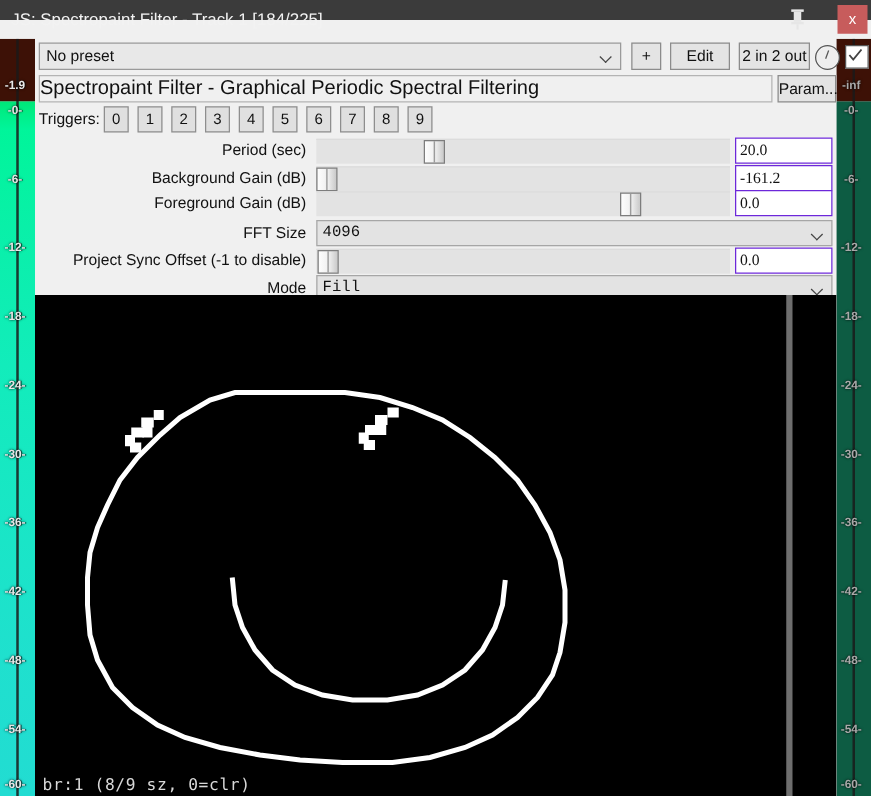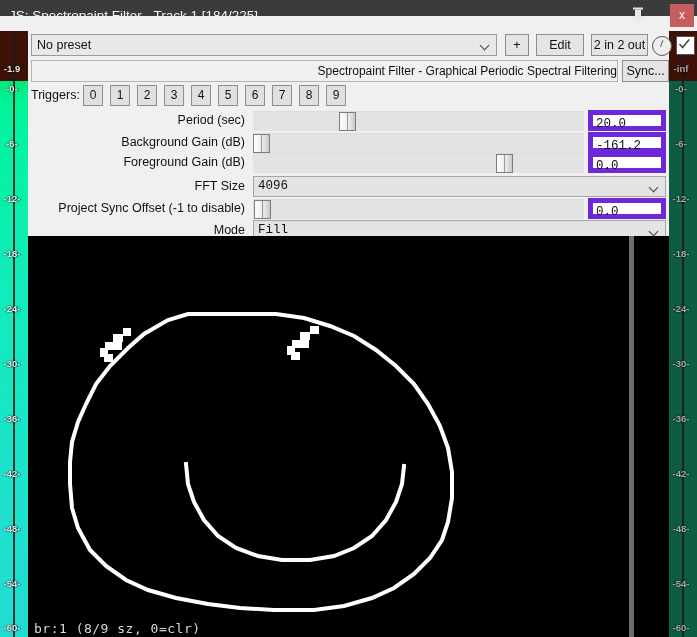--- a/index.html
+++ b/index.html
@@ -207,24 +207,24 @@
     left: 3px; top: 29px;
     width: 635px; height: 22px;
   }
   .desc-box {
     position: absolute;
     left: 0; top: 0;
     width: 587px; height: 22px;
     background: #f0f0f0;
     border: 1px solid #b4b4b4;
     box-sizing: border-box;
-    font-size: 12px;
+    font-size: 16px;
     color: #111;
     line-height: 20px;
-    text-align: right;
+    text-align: left;
     white-space: nowrap;
   }
   .btn-edit {
     left: 591px; width: 47px;
   }
 
   
   .trig-row {
     position: absolute;
     left: 3px; top: 54px;
@@ -293,27 +293,27 @@
     position: absolute;
     left: 7px; top: 0;
     width: 1px; height: 17px;
     background: #9b9b9b;
   }
   .numbox {
     position: absolute;
     left: 560px; top: 0;
     width: 78px; height: 21px;
     background: #ffffff;
-    border: 5px solid #6d28d9;
+    border: 1px solid #6d28d9;
     box-sizing: border-box;
     font-size: 12.5px;
     color: #111;
     line-height: 19px;
     padding-left: 3px;
-    font-family: Liberation Mono, monospace;
+    font-family: Liberation Serif, serif;
     cursor: text;
   }
   .combo-wide {
     position: absolute;
     left: 225px; top: 0;
     width: 413px; height: 21px;
     background: #e3e3e3;
     border: 1px solid #a6a6a6;
     box-sizing: border-box;
     cursor: pointer;
@@ -423,21 +423,21 @@
       <div class="knob"></div>
       <div class="chk">
         <svg width="13" height="13" viewBox="0 0 13 13">
           <path d="M1.5 6 L4.6 9.6 L11.2 1.6" stroke="#444" stroke-width="1.5" fill="none"></path>
         </svg>
       </div>
     </div>
 
     <div class="desc-row">
       <div class="desc-box">Spectropaint Filter - Graphical Periodic Spectral Filtering</div>
-      <div class="btn btn-edit">Sync...</div>
+      <div class="btn btn-edit">Param...</div>
     </div>
 
     <div class="trig-row">
       <div class="trig-label">Triggers:</div>
       <div class="trig-btn" style="left:52px">0</div>
       <div class="trig-btn" style="left:79px">1</div>
       <div class="trig-btn" style="left:106px">2</div>
       <div class="trig-btn" style="left:133px">3</div>
       <div class="trig-btn" style="left:160px">4</div>
       <div class="trig-btn" style="left:187px">5</div>

